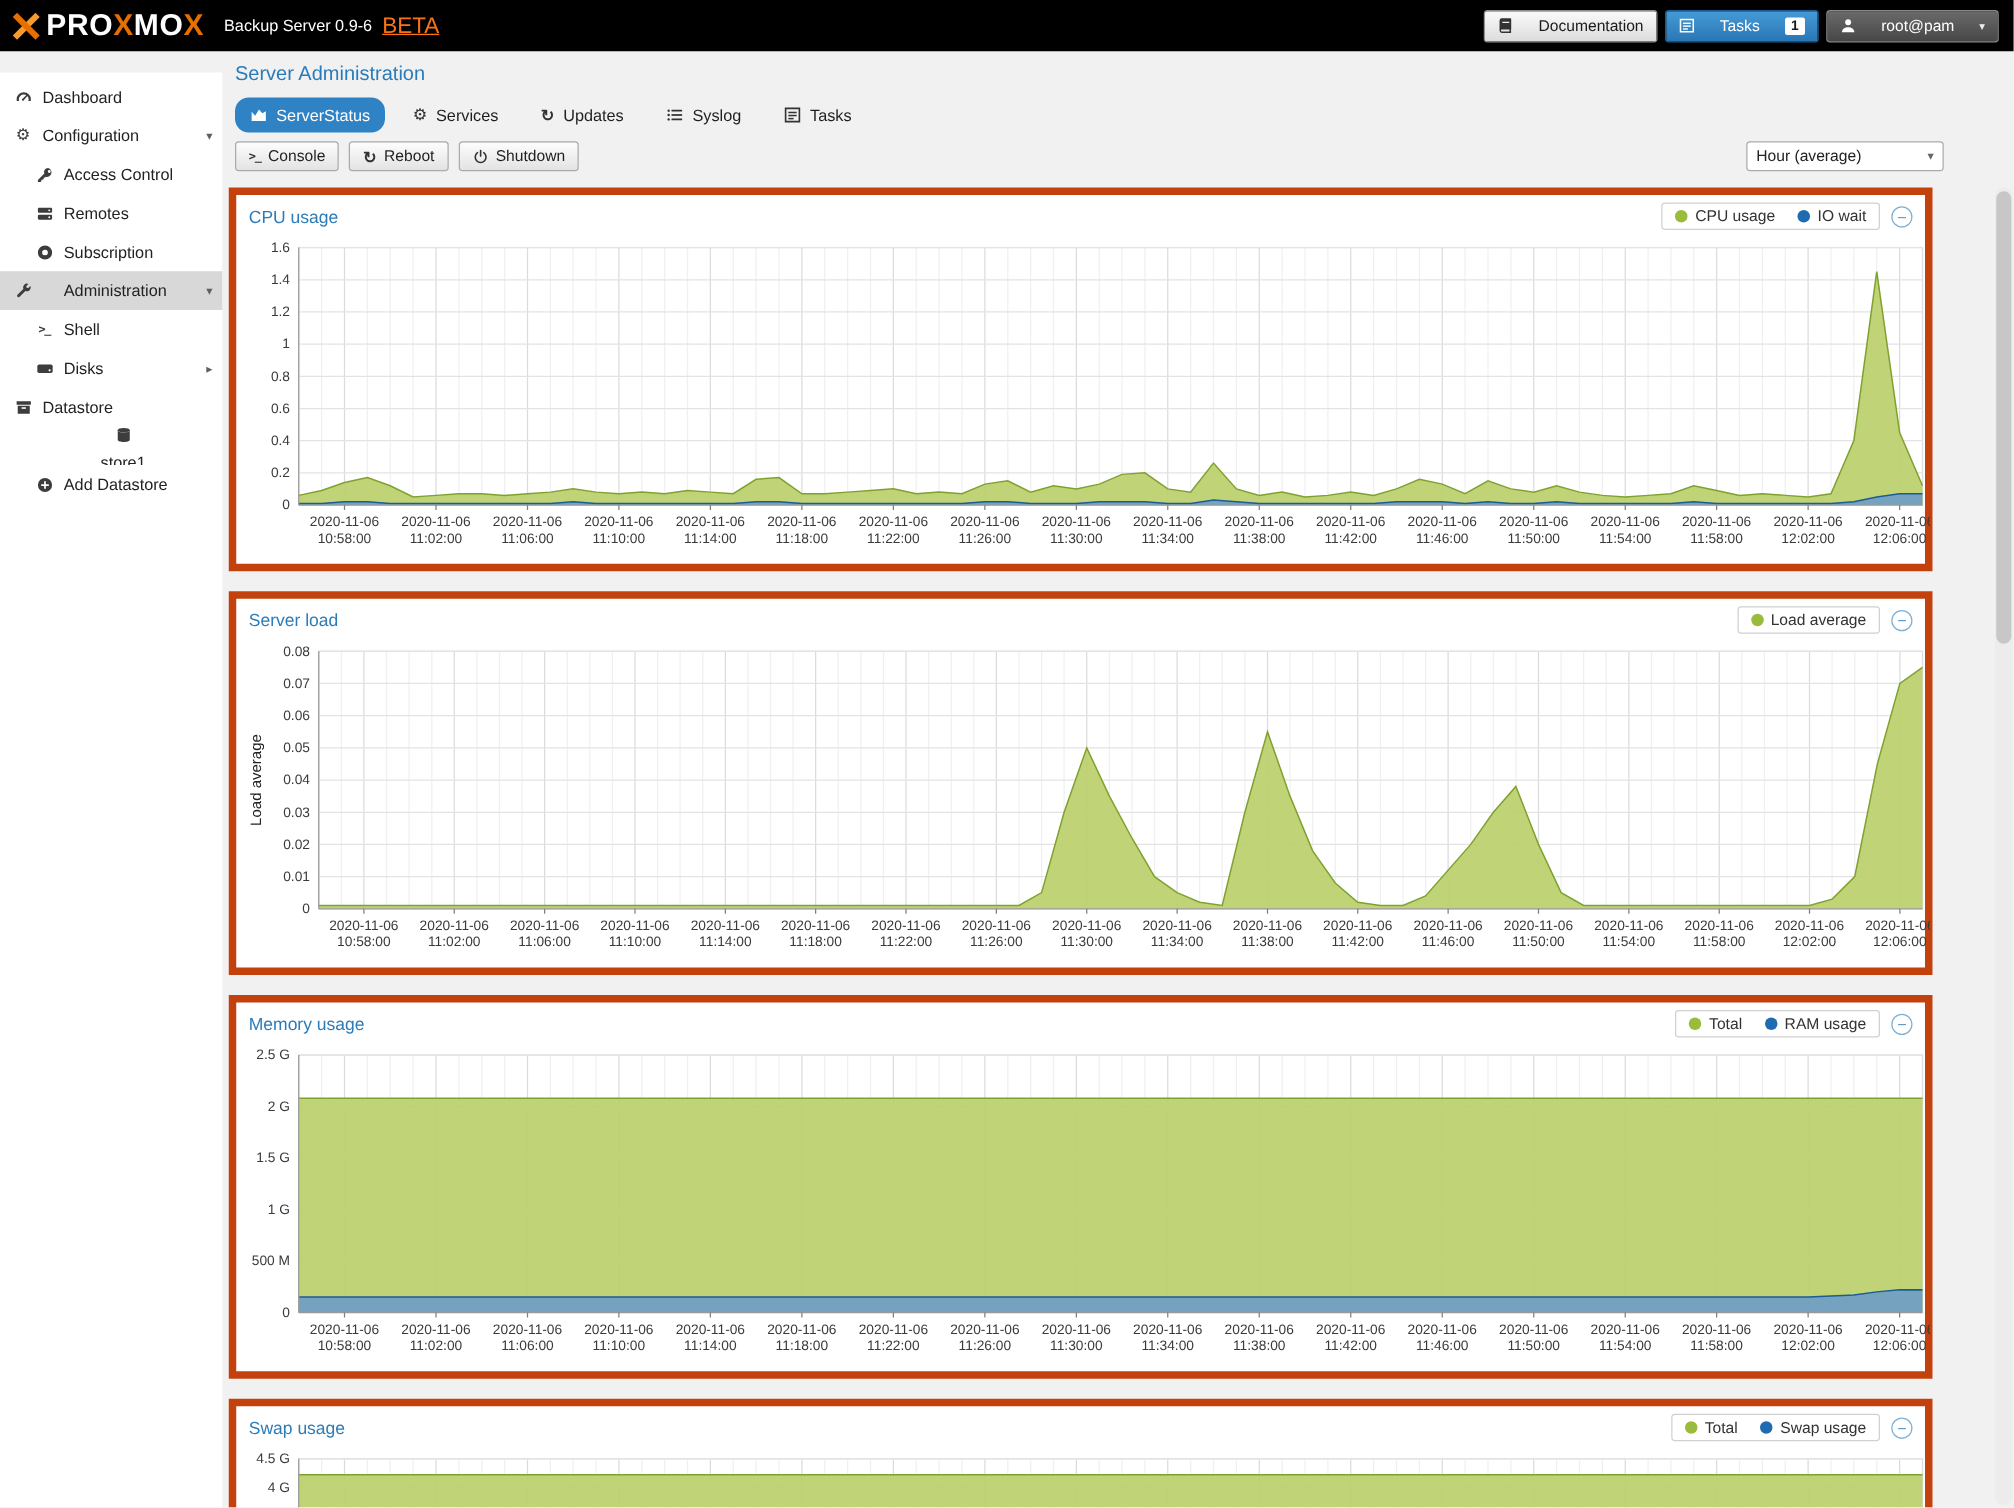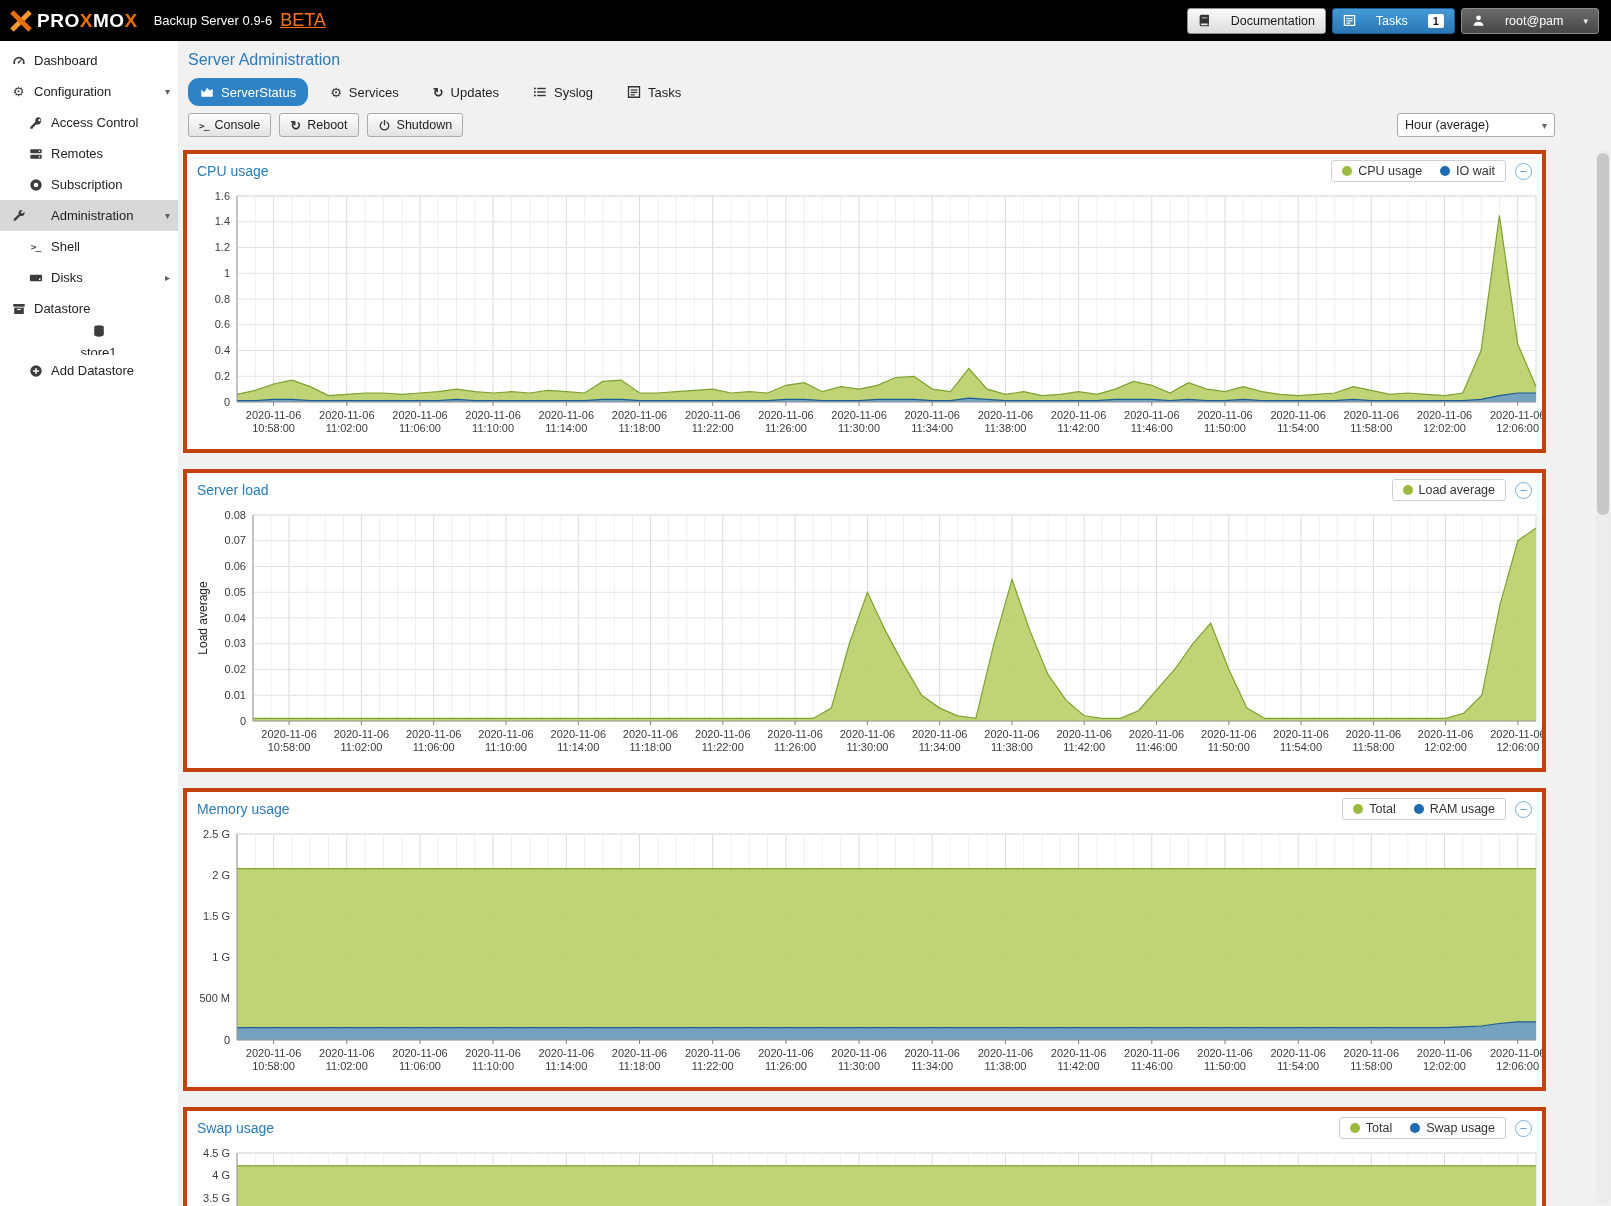--- a/index.html
+++ b/index.html
@@ -4,35 +4,35 @@
 <style>
   *{box-sizing:border-box}
   html,body{margin:0;padding:0}
   body{width:1611px;height:1206px;overflow:hidden;background:#f1f1f1;
        font-family:"Liberation Sans",sans-serif;font-size:13px;color:#222;position:relative}
 
   
   .topbar{position:absolute;top:0;left:0;width:100%;height:41px;background:#000;
           display:flex;align-items:center;padding:0 12px 0 10px;gap:8px;z-index:5}
   .logo{display:flex;align-items:center;gap:5px}
-  .word{font-weight:bold;font-size:19px;letter-spacing:.5px}
+  .word{font-weight:bold;font-size:24px;letter-spacing:.5px}
   .word .w{color:#fff}.word .o{color:#e57000}
   .product{color:#fff;font-size:13px;margin-left:8px}
   .beta{color:#f97316;font-size:18px;text-decoration:underline;cursor:pointer}
   .tb-right{margin-left:auto;display:flex;gap:6px;align-items:center}
   .tb-btn{height:26px;border-radius:3px;display:flex;align-items:center;gap:20px;
           padding:0 10px;font-size:12.5px;cursor:pointer;border:1px solid}
   .tb-btn.doc{background:linear-gradient(#fafafa,#dcdcdc);border-color:#8f8f8f;color:#1a1a1a}
   .tb-btn.tasks{background:linear-gradient(#459bd6,#2a76b4);border-color:#1d5c90;color:#fff}
   .badge{background:#fff;color:#1a1a1a;border-radius:2px;font-size:11px;padding:1px 5px;font-weight:bold}
   .tb-btn.user{background:linear-gradient(#6a6a6a,#474747);border-color:#8b8b8b;color:#fff}
   .caret{font-size:9px;opacity:.9}
 
   
-  .sidebar{position:absolute;top:41px;left:0;width:178px;bottom:0;background:#fff;padding-top:4px}
+  .sidebar{position:absolute;top:58px;left:0;width:178px;bottom:0;background:#fff;padding-top:4px}
   .srow{height:31px;display:flex;align-items:center;gap:7px;padding-right:8px;cursor:pointer;white-space:nowrap}
   .srow.sel{background:#d8d8d8}
   .sicon{width:17px;display:inline-flex;justify-content:center;align-items:center;color:#3d3d3d;font-size:13px;flex:none}
   .slabel{flex:1;overflow:hidden}
   .exp{color:#606060;font-size:10px}
 
   
   .content{position:absolute;left:178px;top:41px;right:0;bottom:0;background:#f1f1f1;overflow:hidden}
   .page-title{margin:10px 0 0 10px;font-size:16px;font-weight:normal;color:#2b7bb9}
   .tabs{display:flex;gap:10px;margin:9px 0 0 10px;align-items:center}
@@ -45,21 +45,21 @@
   .toolbar{display:flex;align-items:center;gap:8px;margin:7px 56px 0 10px}
   .btn{height:24px;display:flex;align-items:center;gap:6px;padding:0 10px;font-size:12.5px;color:#1f1f1f;
        background:linear-gradient(#fdfdfd,#e3e3e3);border:1px solid #ababab;border-radius:3px;cursor:pointer;font-family:inherit}
   .bicn{display:inline-flex;align-items:center;color:#333}
   .combo{margin-left:auto;width:158px;height:24px;background:#fff;border:1px solid #ababab;border-radius:3px;
          display:flex;align-items:center;padding:0 7px;font-size:12.5px;cursor:pointer}
   .combo .caret{margin-left:auto;color:#555;font-size:10px}
 
   
   .panels{padding:13px 0 0 5px}
-  .panel{width:1363px;margin-bottom:16px;background:#fff;border:4px solid #c2410c}
+  .panel{width:1363px;margin-bottom:16px;background:#fff;border:6px solid #c2410c}
   .phead{display:flex;align-items:center;padding:6px 10px 5px}
   .ptitle{margin:0;font-size:14px;font-weight:normal;color:#2b7bb9}
   .legend{margin-left:auto;display:flex;gap:18px;align-items:center;border:1px solid #d0d0d0;
           border-radius:3px;background:#fff;padding:3px 10px;font-size:12.5px;color:#333}
   .litem{display:flex;align-items:center;gap:6px}
   .ldot{width:10px;height:10px;border-radius:50%;display:inline-block}
   .ctool{margin-left:9px;width:17px;height:17px;border:1px solid #7fb0d4;color:#5f9cc8;border-radius:50%;
          display:flex;align-items:center;justify-content:center;font-size:13px;line-height:1;cursor:pointer;flex:none}
   .chartbox{padding:1px 6px 6px}
 

